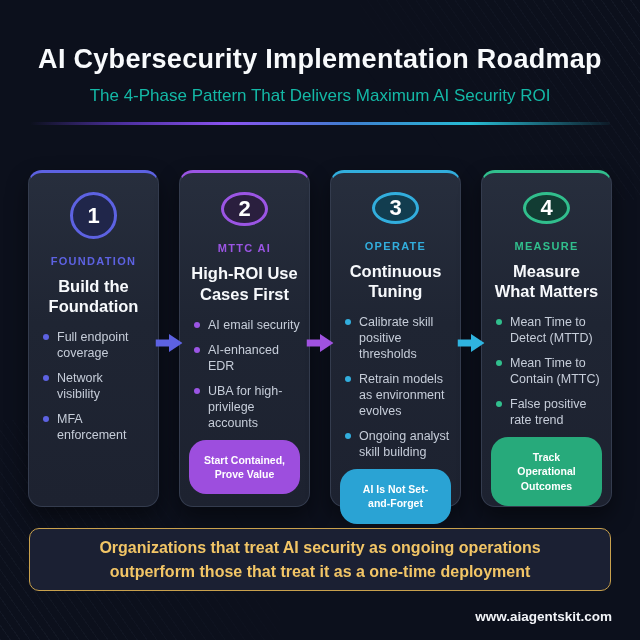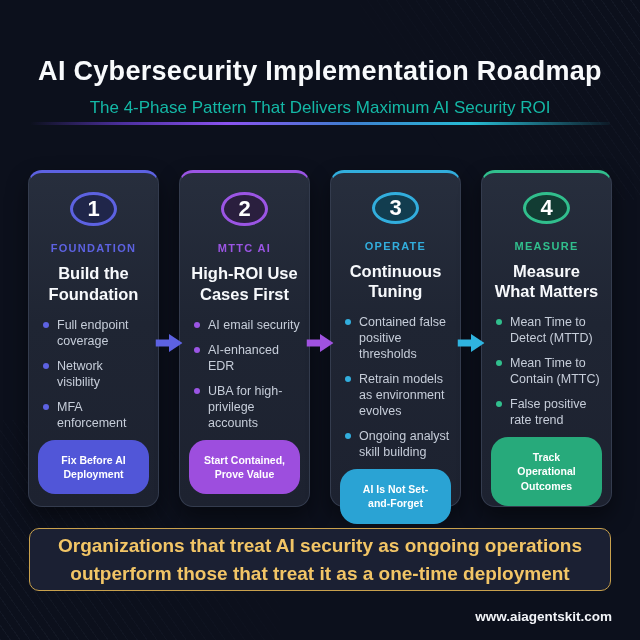--- a/index.html
+++ b/index.html
@@ -15,21 +15,21 @@
     background:repeating-linear-gradient(55deg, rgba(150,170,210,0.055) 0 1px, transparent 1px 8px);
   }
   .deco-tr { top:0; right:0; width:280px; height:200px;
     -webkit-mask-image:linear-gradient(225deg,#000,transparent 75%);
             mask-image:linear-gradient(225deg,#000,transparent 75%); }
   .deco-bl { bottom:0; left:0; width:280px; height:220px;
     -webkit-mask-image:linear-gradient(45deg,#000,transparent 75%);
             mask-image:linear-gradient(45deg,#000,transparent 75%); }
 
   
-  .hdr { position:absolute; top:56px; left:0; right:0; text-align:center; }
+  .hdr { position:absolute; top:44px; left:0; right:0; text-align:center; }
   .hdr h1 { font-size:27px; font-weight:bold; letter-spacing:0.3px; color:#f8fafc; }
   .hdr .sub { margin-top:11px; font-size:17px; color:#14b8a6; }
   .divider {
     position:absolute; top:122px; left:30px; right:30px; height:3px; border-radius:2px;
     background:linear-gradient(90deg,
       rgba(60,40,140,0) 0%, var(--d1) 16%, var(--d2) 34%,
       var(--d3) 55%, var(--d4) 76%, rgba(35,190,215,0.05) 100%);
   }
 
   
@@ -68,21 +68,21 @@
   .arrow-1 { left:24.1%; } .arrow-2 { left:50%; } .arrow-3 { left:75.9%; }
 
   
   .callout {
     position:absolute; left:29px; right:29px; top:528px; height:63px;
     border:1.5px solid var(--callout-border); border-radius:10px; background:#1b2033;
     display:flex; align-items:center; justify-content:center;
   }
   .callout p {
     padding:0 26px; text-align:center; color:var(--callout-text);
-    font-size:19px; font-weight:bold; line-height:1.45;
+    font-size:16px; font-weight:bold; line-height:1.45;
   }
 
   
   .site { position:absolute; right:28px; bottom:16px; font-size:13.5px; font-weight:bold; color:#f2f4f8; text-decoration:none; }
 </style>
 </head>
 <body>
 
 <div class="page">
   <div class="deco deco-tr"></div>
@@ -100,21 +100,20 @@
       <div class="circle">
         <span>1</span>
       </div>
       <div class="plabel">FOUNDATION</div>
       <h2 class="ptitle">Build the Foundation</h2>
       <ul class="blist">
         <li>Full endpoint coverage</li>
         <li>Network visibility</li>
         <li>MFA enforcement</li>
       </ul>
-      <div class="pill">Fix Before AI Deployment</div>
     </section>
 
     <section class="card" style="--accent: #9b55e4; --badge-bg: #9d4ede; --circle-fill: #2a1f3e;">
       <div class="circle">
         <span>2</span>
       </div>
       <div class="plabel">MTTC AI</div>
       <h2 class="ptitle">High-ROI Use Cases First</h2>
       <ul class="blist">
         <li>AI email security</li>
@@ -124,21 +123,21 @@
       <div class="pill">Start Contained, Prove Value</div>
     </section>
 
     <section class="card" style="--accent: #32aedd; --badge-bg: #2aa3d4; --circle-fill: #123d4f;">
       <div class="circle">
         <span>3</span>
       </div>
       <div class="plabel">OPERATE</div>
       <h2 class="ptitle">Continuous Tuning</h2>
       <ul class="blist">
-        <li>Contained false positive thresholds</li>
+        <li>Calibrate skill positive thresholds</li>
         <li>Retrain models as environment evolves</li>
         <li>Ongoing analyst skill building</li>
       </ul>
       <div class="pill">AI Is Not Set-and-Forget</div>
     </section>
 
     <section class="card" style="--accent: #31bf8d; --badge-bg: #27aa7b; --circle-fill: #123c33;">
       <div class="circle">
         <span>4</span>
       </div>

